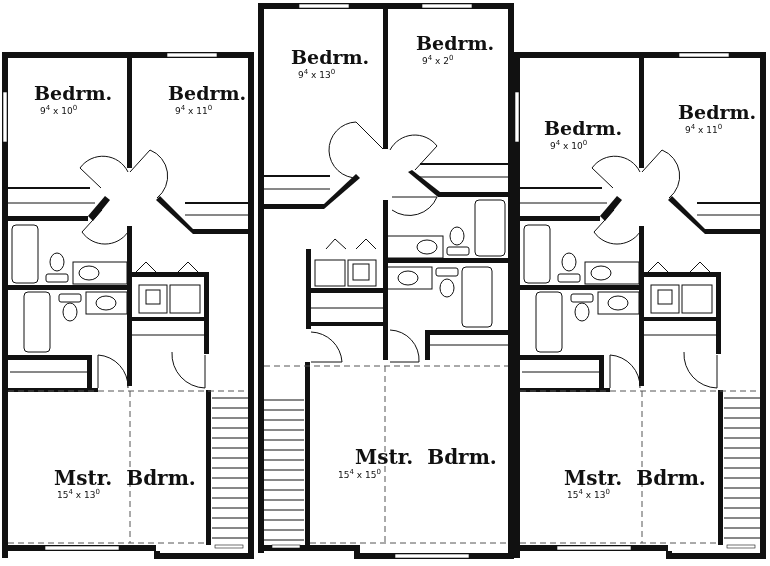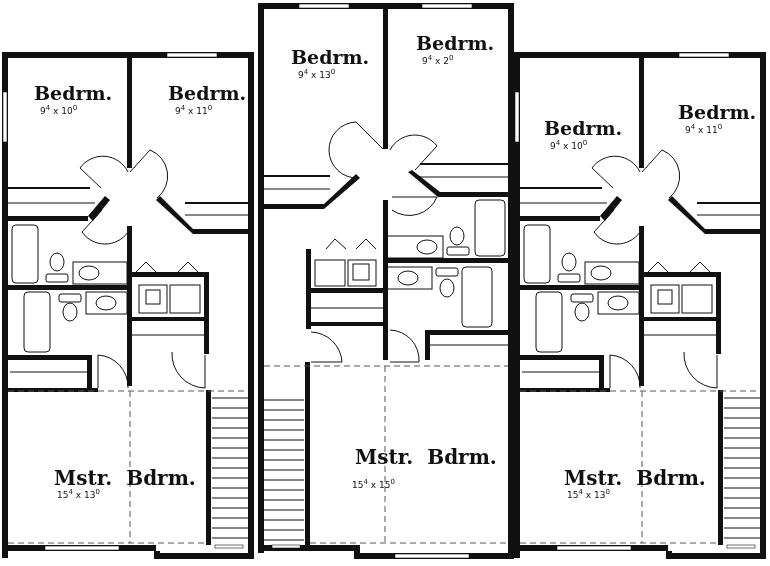--- a/index.html
+++ b/index.html
@@ -187,21 +187,21 @@
 <div class="lbl name" style="left:168px;top:82px;">Bedrm.</div>
 <div class="dim" style="left:175px;top:104px;"><span>9</span><sup>4</sup> x <span>11</span><sup>0</sup></div>
 <div class="lbl name big" style="left:54px;top:466px;white-space:pre;">Mstr.  Bdrm.</div>
 <div class="dim" style="left:57px;top:488px;"><span>15</span><sup>4</sup> x <span>13</span><sup>0</sup></div>
 
 <div class="lbl name" style="left:291px;top:46px;">Bedrm.</div>
 <div class="dim" style="left:298px;top:68px;text-align:center;"><span>9</span><sup>4</sup> x <span>13</span><sup>0</sup></div>
 <div class="lbl name" style="left:416px;top:32px;">Bedrm.</div>
 <div class="dim" style="left:422px;top:54px;"><span>9</span><sup>4</sup> x <span>2</span><sup>0</sup></div>
 <div class="lbl name big" style="left:355px;top:445px;white-space:pre;">Mstr.  Bdrm.</div>
-<div class="dim" style="left:352px;top:468px;margin-top:10px;"><span>15</span><sup>4</sup> x <span>15</span><sup>0</sup></div>
+<div class="dim" style="left:338px;top:468px;"><span>15</span><sup>4</sup> x <span>15</span><sup>0</sup></div>
 
 <div class="lbl name" style="left:544px;top:117px;">Bedrm.</div>
 <div class="dim" style="left:550px;top:139px;"><span>9</span><sup>4</sup> x <span>10</span><sup>0</sup></div>
 <div class="lbl name" style="left:678px;top:101px;">Bedrm.</div>
 <div class="dim" style="left:685px;top:123px;"><span>9</span><sup>4</sup> x <span>11</span><sup>0</sup></div>
 <div class="lbl name big" style="left:564px;top:466px;white-space:pre;">Mstr.  Bdrm.</div>
 <div class="dim" style="left:567px;top:488px;"><span>15</span><sup>4</sup> x <span>13</span><sup>0</sup></div>
 </div>
 
 </body></html>

